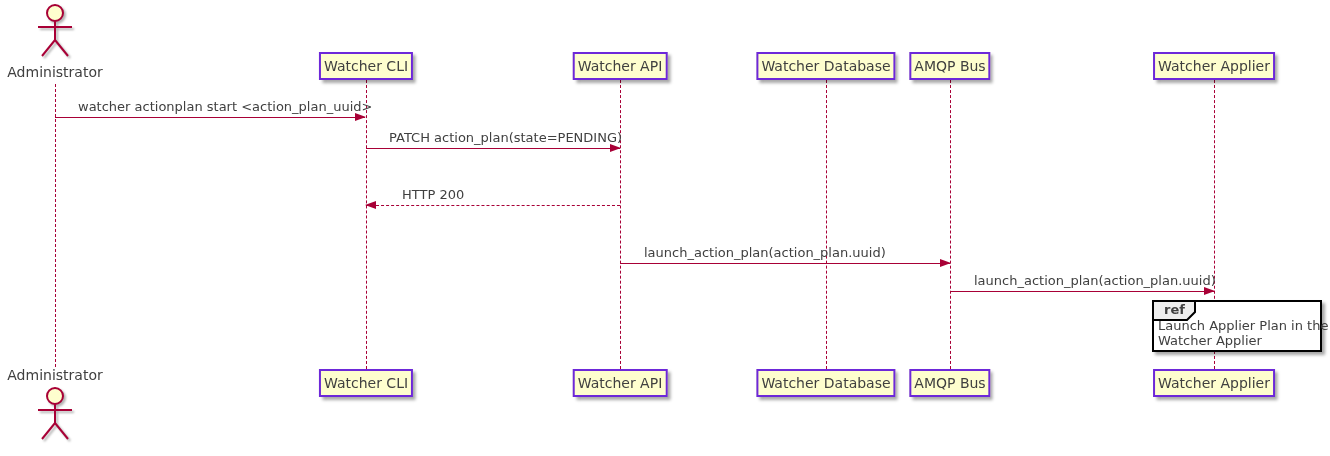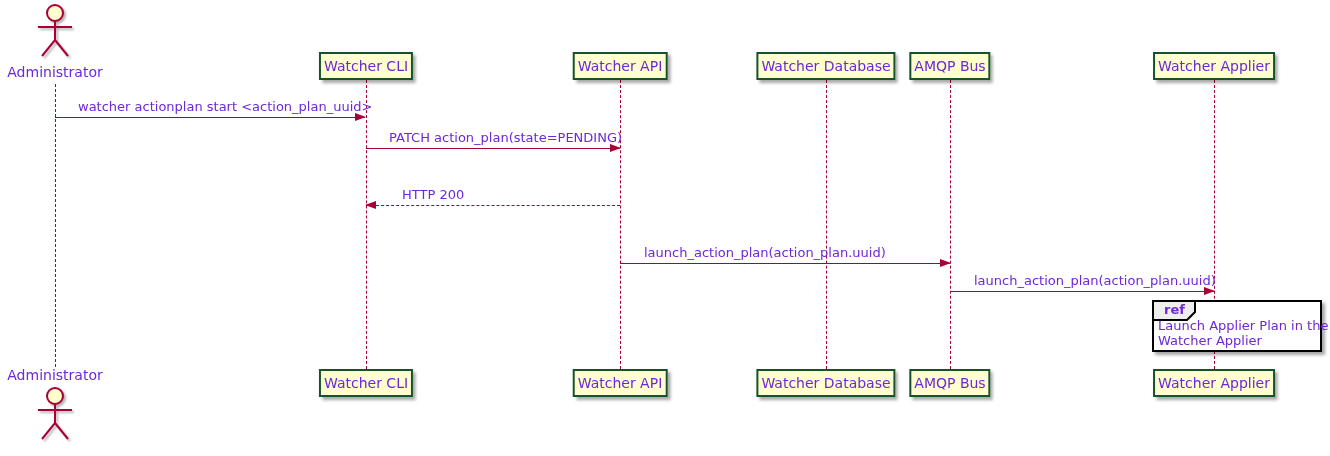--- a/index.html
+++ b/index.html
@@ -1,23 +1,23 @@
 <!DOCTYPE html>
 <html><head>
 <meta charset="utf-8">
 <style>
   html,body{margin:0;padding:0;background:#fff;}
   .stage{
     position:relative;width:1330px;height:456px;background:#FFFFFF;
-    font-family:"DejaVu Sans","Liberation Sans",sans-serif;color:#6d28d9;overflow:hidden;
+    font-family:"DejaVu Sans","Liberation Sans",sans-serif;color:#404040;overflow:hidden;
   }
   
   .participant{
     position:absolute;transform:translateX(-50%);
-    background:#FEFECE;border:2px solid #14532d;
+    background:#FEFECE;border:2px solid #6d28d9;
     height:24px;line-height:24px;padding:0 3px;font-size:14px;white-space:nowrap;
     box-shadow:3px 3px 3px rgba(0,0,0,.35);
     text-align:right;
   }
   
   .lifeline{position:absolute;width:0;border-left:1px dashed #A80036;}
   
   .actor-svg{position:absolute;filter:drop-shadow(2.5px 2.5px 1px rgba(0,0,0,.3));}
   .actor-label{position:absolute;transform:translateX(-50%);font-size:14px;white-space:nowrap;}
   

